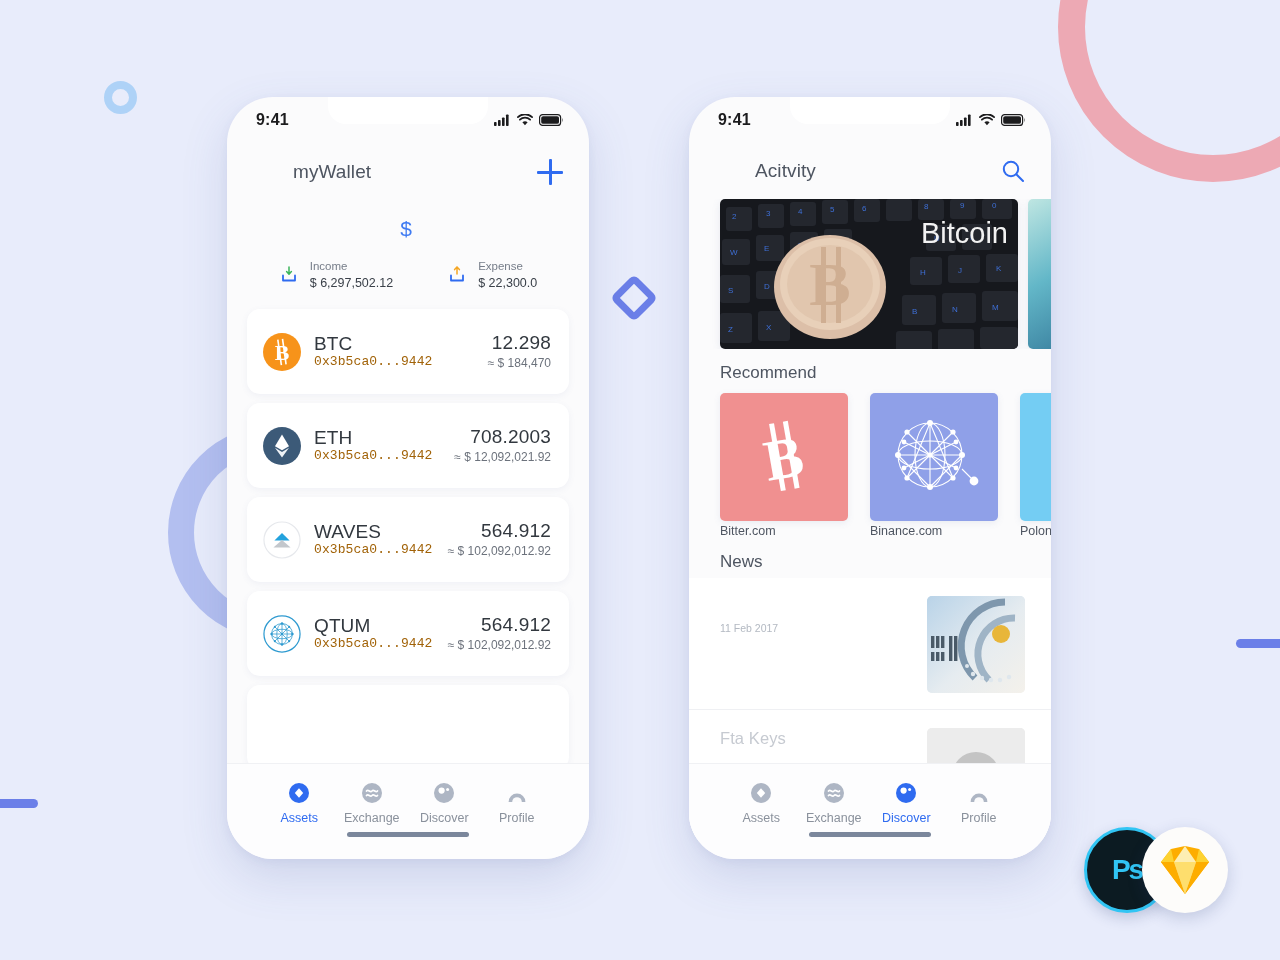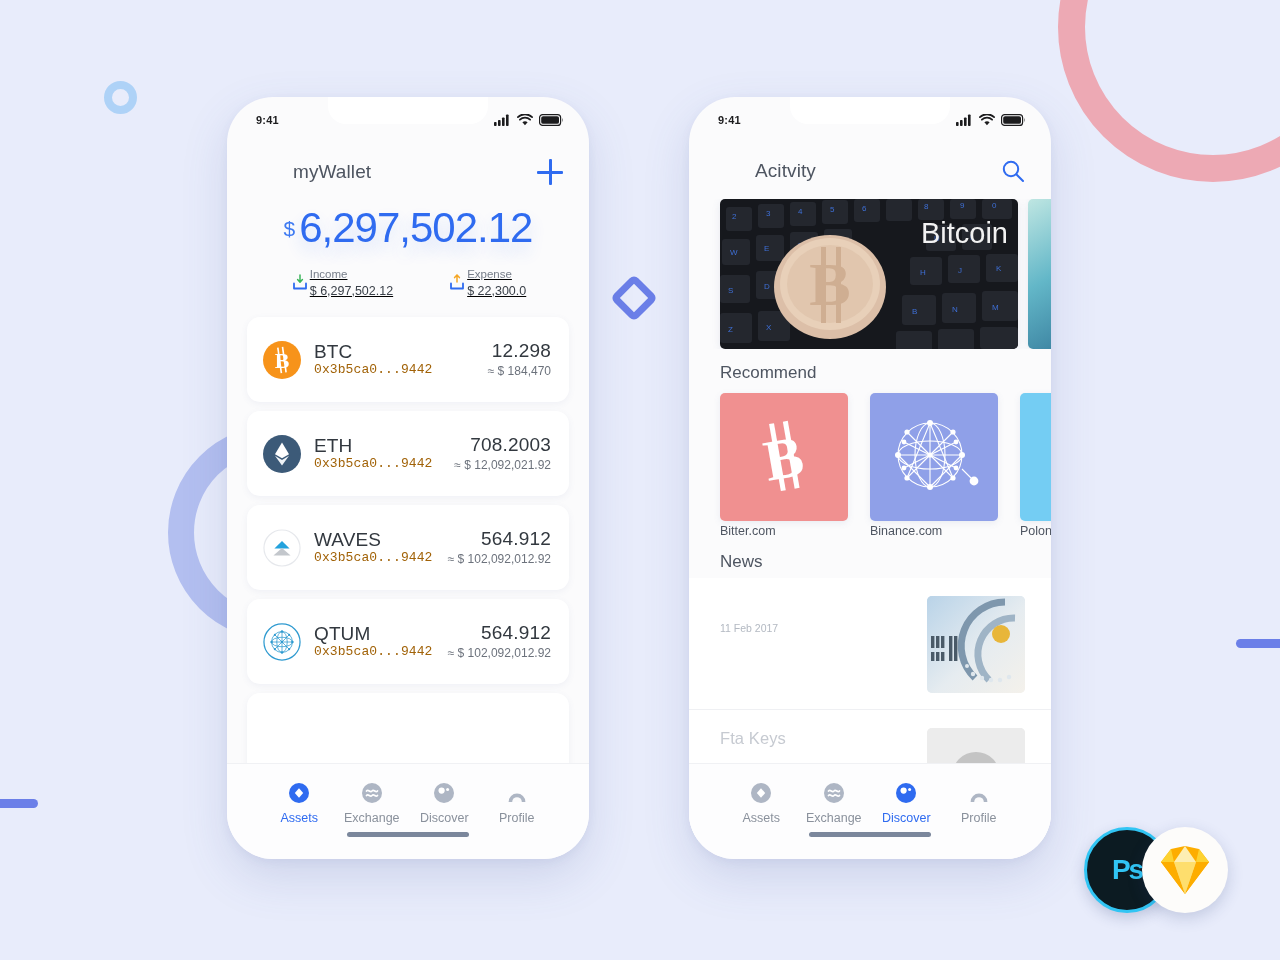--- a/index.html
+++ b/index.html
@@ -58,21 +58,21 @@
     width:160px; height:27px; background:#ffffff;
     border-bottom-left-radius:18px; border-bottom-right-radius:18px;
     z-index:6;
   }
 
   .statusbar {
     position:relative; height:46px;
     display:flex; align-items:center; justify-content:space-between;
     padding:0 26px 0 29px; z-index:7;
   }
-  .clock { font-size:11px; font-weight:bold; color:#1c1c1e; letter-spacing:.2px; }
+  .clock { font-size:16px; font-weight:bold; color:#1c1c1e; letter-spacing:.2px; }
   .status-icons { display:flex; align-items:center; gap:6px; }
 
   
   .app-header {
     display:flex; align-items:center; justify-content:space-between;
     padding:16px 26px 0 29px;
     margin-left:37px;
   }
   .app-title { font-size:19px; color:#4e5561; font-weight:400; letter-spacing:.1px; }
   .plus-btn {
@@ -87,21 +87,21 @@
   
   .balance-wrap { text-align:center; margin-top:22px; position:relative; }
   .balance-row { display:flex; align-items:flex-start; justify-content:center; }
   .bal-currency { font-size:21px; color:#3f7bf2; margin-top:10px; margin-right:4px; font-weight:400; }
   .bal-amount {
     font-size:42px; color:#2f6bf0; font-weight:400; letter-spacing:-1px; line-height:1;
     text-shadow:0 9px 16px rgba(47,107,240,.20);
   }
 
   .flow-row { display:flex; justify-content:center; gap:54px; margin-top:18px; }
-  .flow-item { display:flex; align-items:center; gap:0;text-decoration:underline; }
+  .flow-item { display:flex; align-items:center; gap:11px; }
   .flow-text { text-align:left; }
   .flow-label { font-size:11.5px; color:#767d89; line-height:1.35; }
   .flow-value { font-size:12.5px; color:#3a4049; line-height:1.35; }
 
   
   .asset-list { margin-top:18px; padding:0 20px; }
   .asset-card {
     background:#ffffff; border-radius:13px; height:85px; margin-bottom:9px;
     display:flex; align-items:center; padding:0 18px 0 16px;
     box-shadow:0 2px 7px rgba(90,105,160,.07);
@@ -221,21 +221,20 @@
   </div>
 
   <div class="app-header">
     <span class="app-title">myWallet</span>
     <span class="plus-btn"></span>
   </div>
 
   <div class="balance-wrap">
     <div class="balance-row">
       <span class="bal-currency">$</span>
-      <span class="bal-amount">6,297,502.12</span>
     </div>
 
     <div class="flow-row">
       <div class="flow-item">
         <svg width="20" height="20" viewBox="0 0 20 20">
           <path d="M10 2v6.5M10 9.2 7.6 6.6M10 9.2l2.4-2.6" stroke="#3bb55a" stroke-width="1.5" fill="none" stroke-linecap="round" stroke-linejoin="round"></path>
           <path d="M4 10.5v5h12v-5" stroke="#2f6bf0" stroke-width="1.8" fill="none" stroke-linecap="round" stroke-linejoin="round"></path>
         </svg>
         <div class="flow-text">
           <div class="flow-label">Income</div>

